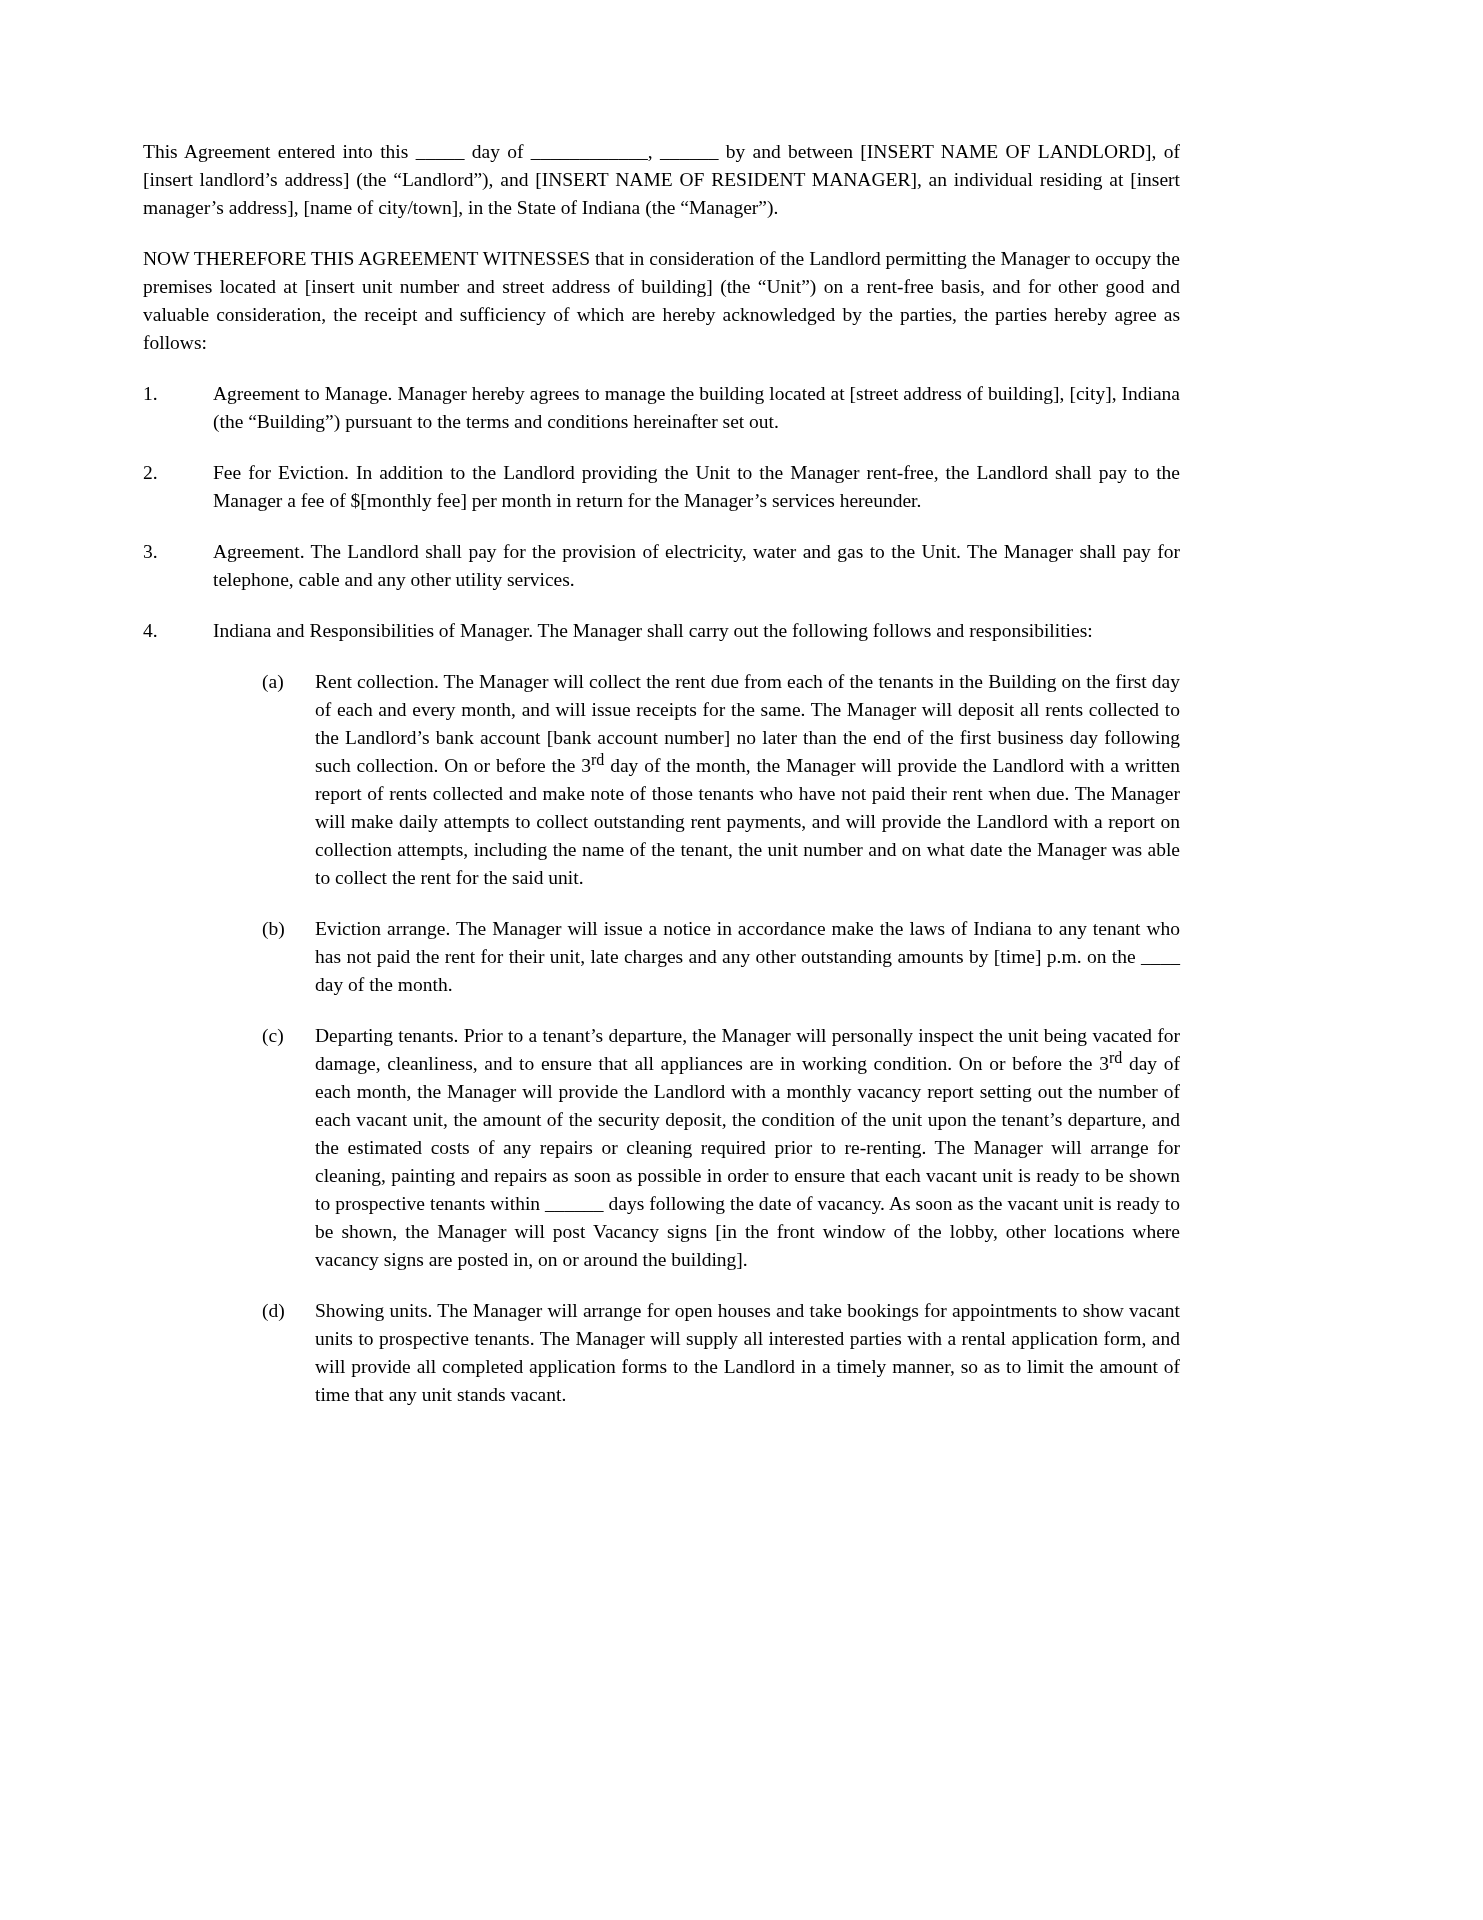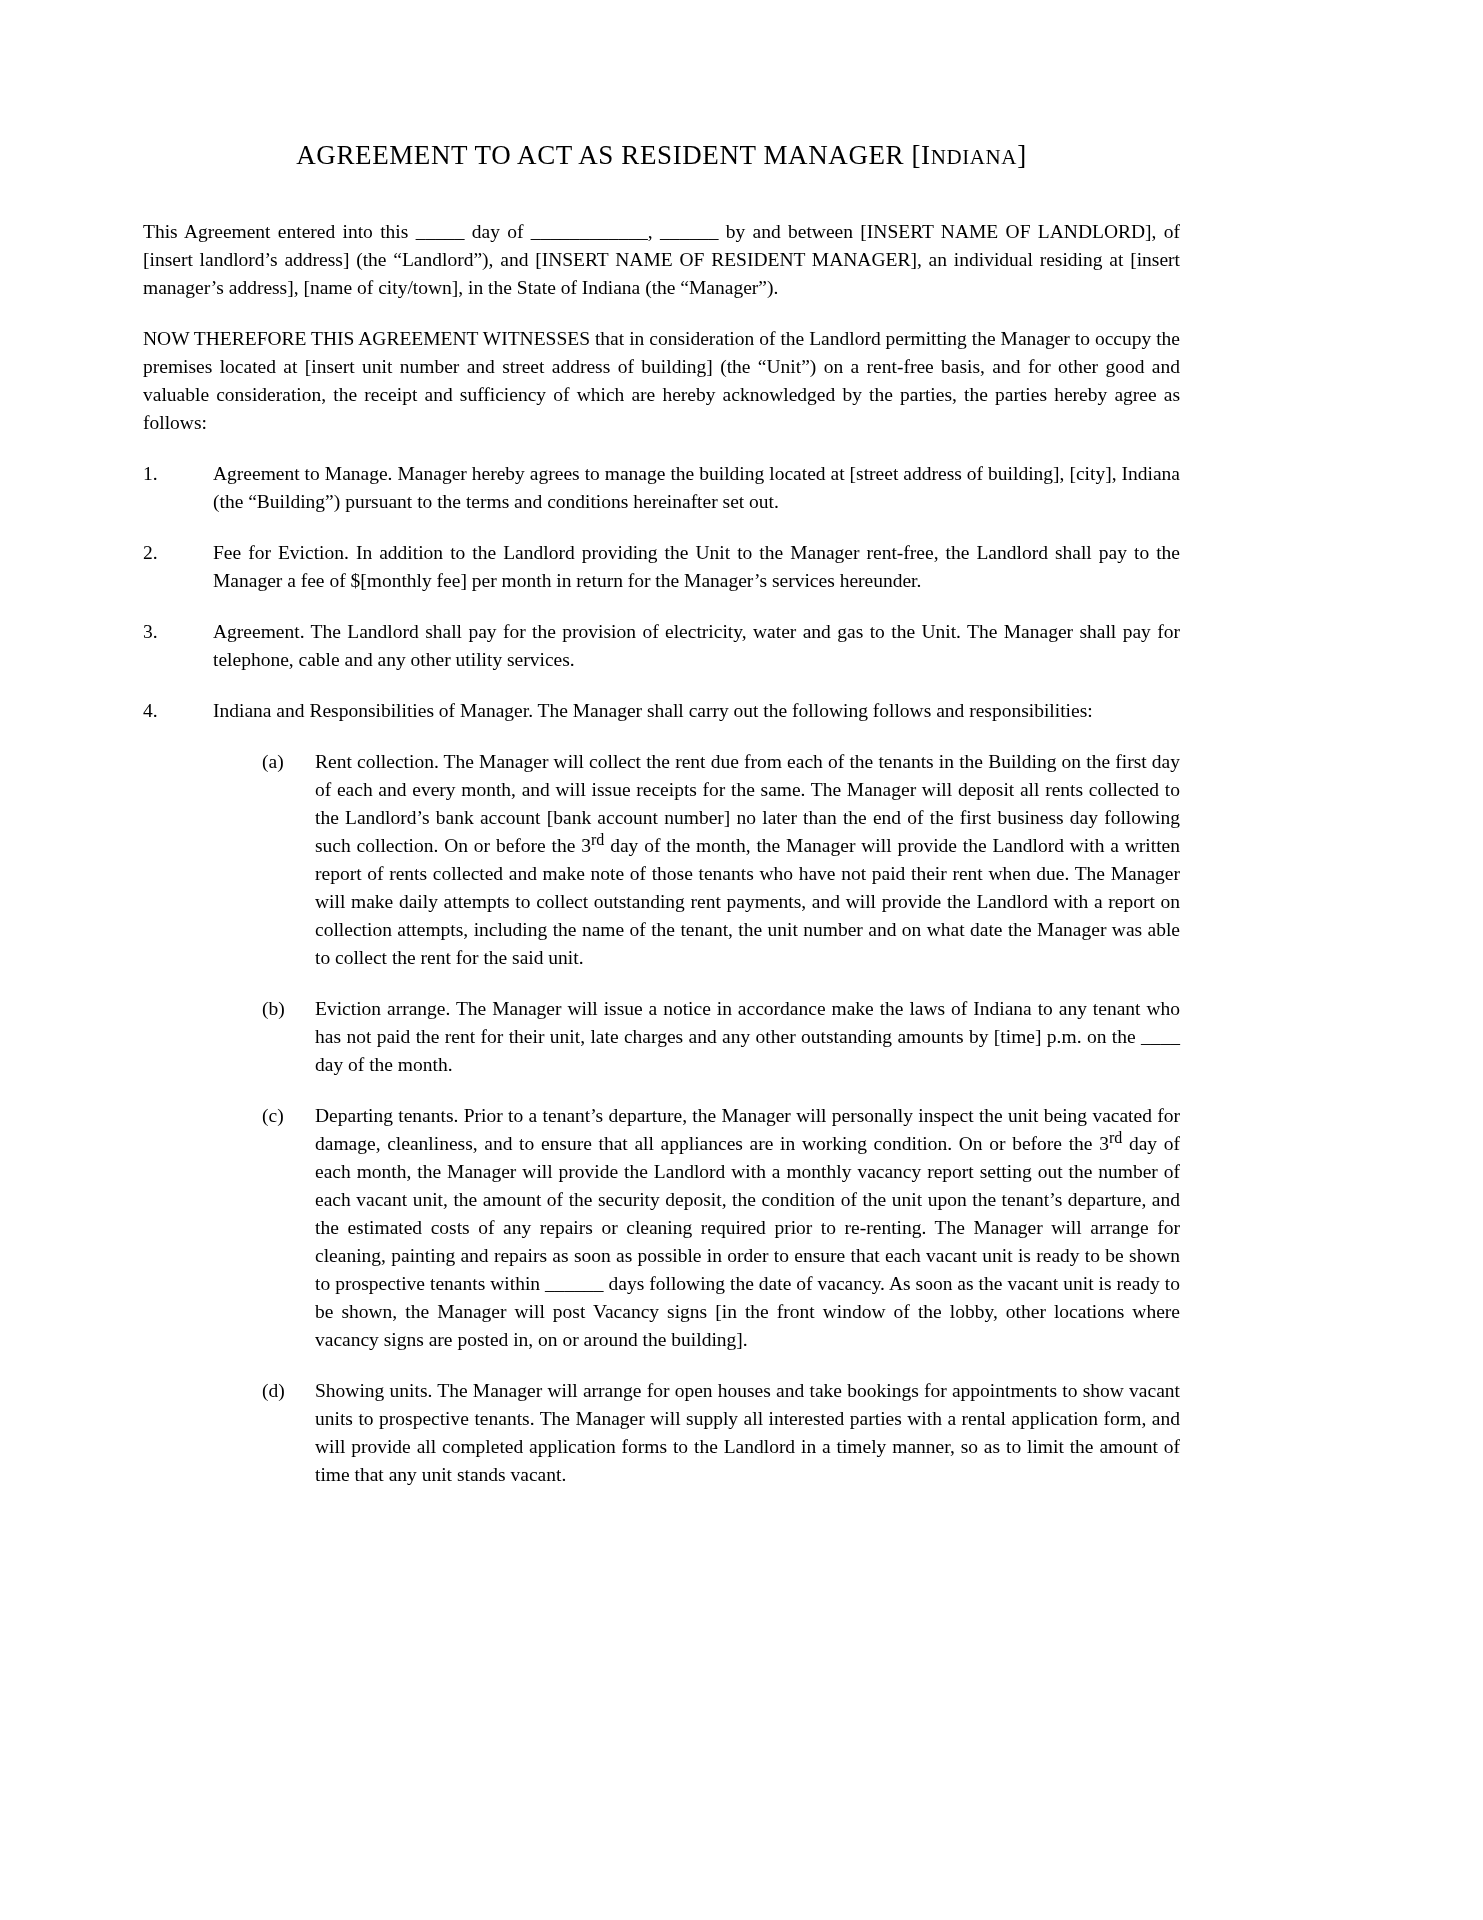--- a/index.html
+++ b/index.html
@@ -24,21 +24,20 @@
   .r-n{font-weight:normal;}
   .r-b{font-weight:normal;}
   .r-i{}
   .r-sup{vertical-align:super;font-size:16px;line-height:0;}
   .r-sc{font-size:21px;}
 </style>
 </head>
 <body>
 
 <div class="page">
-  <h1 class="doc-title"><span class="r-n">AGREEMENT TO ACT AS RESIDENT MANAGER [I</span><span class="r-sc">NDIANA</span><span class="r-n">]</span></h1>
   <div id="doc-body">
       <div class="block paragraph"><span class="r-n">This Agreement entered into this </span><span class="r-n">_____</span><span class="r-n"> day of </span><span class="r-n">____________</span><span class="r-n">, </span><span class="r-n">______</span><span class="r-n"> by and between </span><span class="r-b">[INSERT NAME OF LANDLORD</span><span class="r-n">], of [insert landlord’s address] (the “Landlord”), and </span><span class="r-b">[INSERT NAME OF RESIDENT MANAGER</span><span class="r-n">], an individual residing at [insert manager’s address], [name of city/town], in the State of Indiana (the “Manager”).</span></div>
       <div class="block paragraph"><span class="r-b">NOW THEREFORE THIS AGREEMENT WITNESSES</span><span class="r-n"> that in consideration of the Landlord permitting the Manager to occupy the premises located at [insert unit number and street address of building] (the “Unit”) on a rent-free basis, and for other good and valuable consideration, the receipt and sufficiency of which are hereby acknowledged by the parties, the parties hereby agree as follows:</span></div>
       <div class="block numbered-item">
         <span class="marker">1.</span>
         <div class="text"><span class="r-b">Agreement to Manage.</span><span class="r-n"> Manager hereby agrees to manage the building located at [street address of building], [city], Indiana (the “Building”) pursuant to the terms and conditions hereinafter set out.</span></div>
       </div>
       <div class="block numbered-item">
         <span class="marker">2.</span>
         <div class="text"><span class="r-b">Fee for Eviction.</span><span class="r-n"> In addition to the Landlord providing the Unit to the Manager rent-free, the Landlord shall pay to the Manager a fee of $[monthly fee] per month in return for the Manager’s services hereunder.</span></div>

